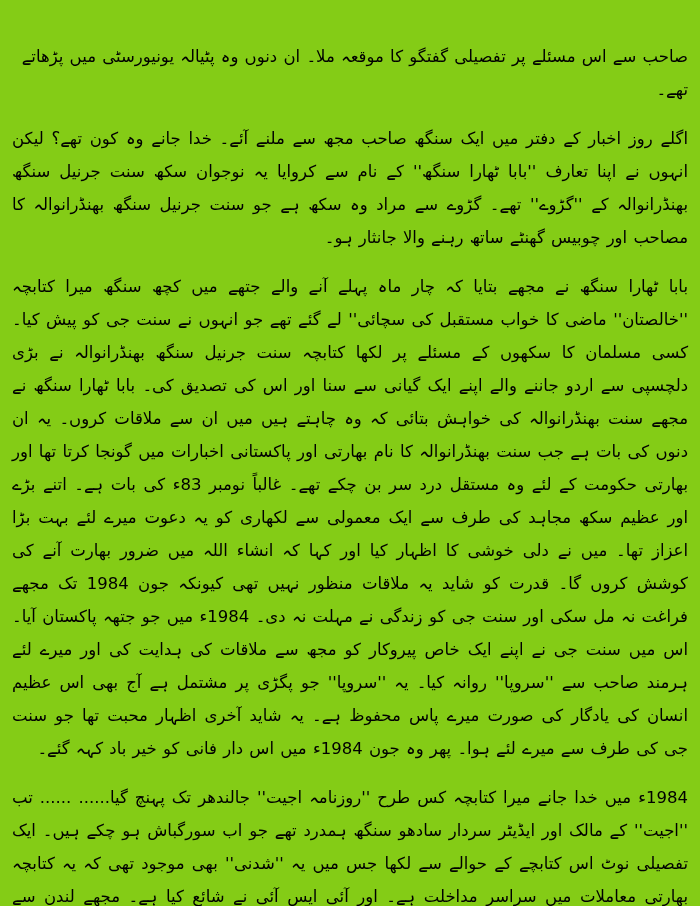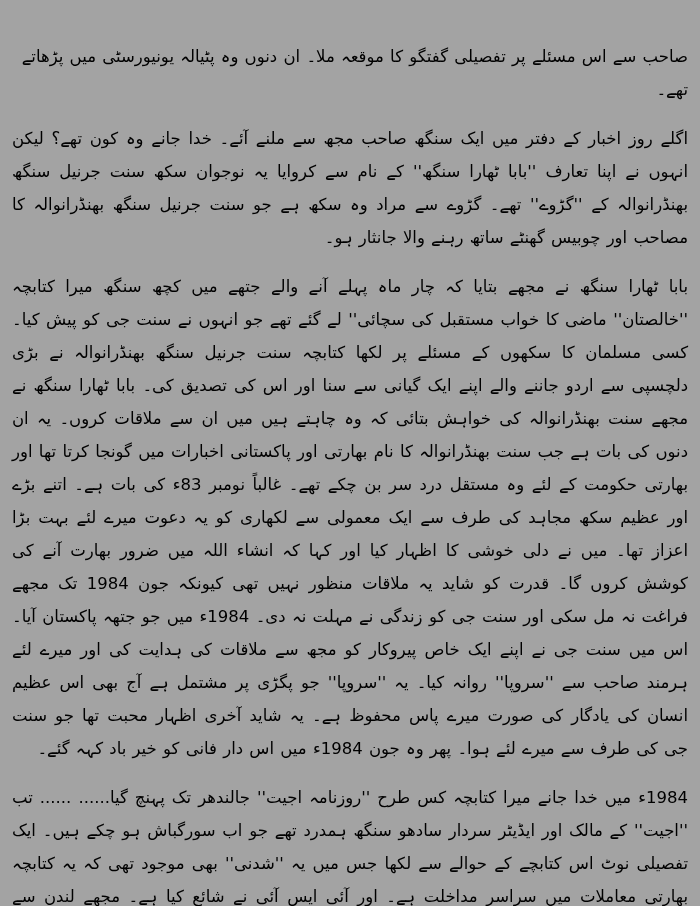--- a/index.html
+++ b/index.html
@@ -11,21 +11,21 @@
     width: 700px;
     height: 906px;
     overflow: hidden;
     font-family: "DejaVu Sans", sans-serif;
   }
   .page {
     box-sizing: border-box;
     width: 700px;
     height: 906px;
     padding: 40px 12px 10px 12px;
-    background: #a3a3a3;
+    background: #84cc16;
     color: #000000;
     direction: rtl;
   }
   .doc-paragraph {
     margin: 0 0 16px 0;
     font-size: 16.5px;
     line-height: 2.0;
     text-align: justify;
     text-align-last: right;
     color: #000000;

